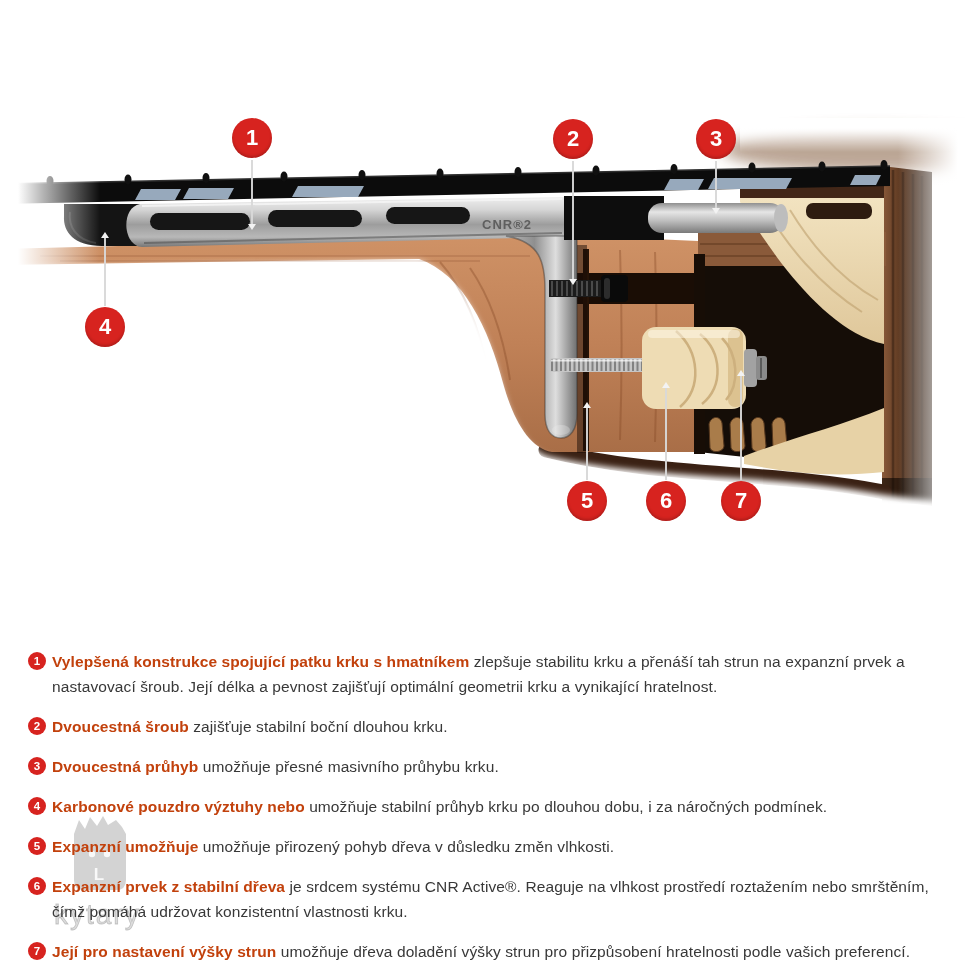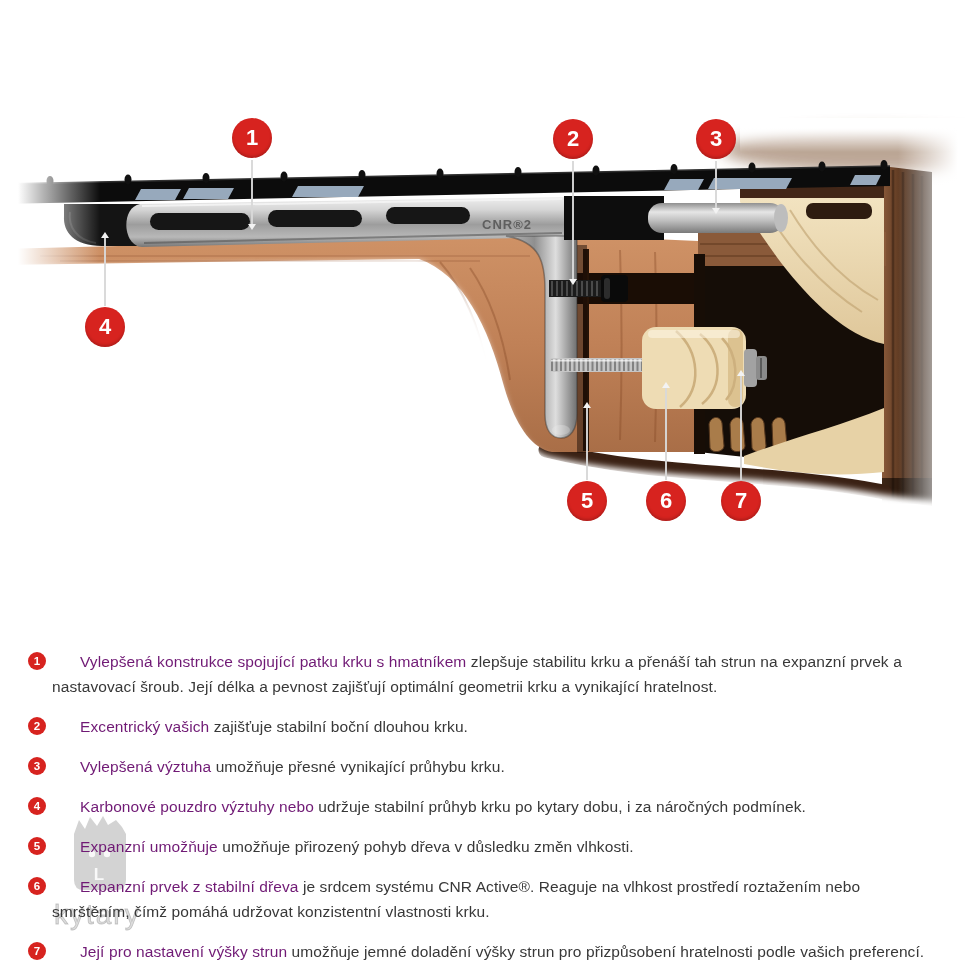--- a/index.html
+++ b/index.html
@@ -26,21 +26,21 @@
     text-align:center;z-index:4;box-shadow:inset 0 -2px 3px rgba(0,0,0,.18);}
   
   .watermark{position:absolute;left:46px;top:812px;z-index:1;pointer-events:none;}
   
   .legend{position:absolute;left:28px;top:649px;width:908px;z-index:5;}
   .legend-item{position:relative;padding-left:24px;margin-bottom:15px;
     font-size:15.5px;line-height:25px;color:#383838;letter-spacing:.1px;}
   .legend-item .badge{position:absolute;left:0;top:3px;width:18px;height:18px;
     border-radius:50%;background:#d7231f;color:#fff;font-size:11.5px;font-weight:bold;
     line-height:18px;text-align:center;}
-  .legend-item b{color:#701a75;font-weight:400;margin-left:28px;}
+  .legend-item b{color:#c2410c;font-weight:700;}
 </style>
 </head>
 <body>
 
 <div class="stage">
 
   <svg class="artwork" width="966" height="620" viewBox="0 0 966 620">
     <defs>
       <linearGradient id="gAlu" x1="0" y1="0" x2="0" y2="1">
         <stop offset="0" stop-color="#efefef"></stop>
@@ -251,32 +251,32 @@
     <circle cx="61" cy="42" r="3.2" fill="rgba(255,255,255,.85)"></circle>
     <text x="53" y="68" font-size="17" font-weight="bold" fill="rgba(255,255,255,.85)" text-anchor="middle" font-family="Liberation Sans, sans-serif">L</text>
     <text x="8" y="112" font-size="28" letter-spacing="2" fill="rgba(165,165,165,.38)" stroke="rgba(140,140,140,.45)" stroke-width=".8" font-family="Liberation Sans, sans-serif">kytary</text>
   </svg>
 
   <div class="legend">
     <div class="legend-item">
       <span class="badge">1</span><b>Vylepšená konstrukce spojující patku krku s hmatníkem</b><span> zlepšuje stabilitu krku a přenáší tah strun na expanzní prvek a nastavovací šroub. Její délka a pevnost zajišťují optimální geometrii krku a vynikající hratelnost.</span>
     </div>
     <div class="legend-item">
-      <span class="badge">2</span><b>Excentrický vašich</b><span> zajišťuje stabilní boční dlouhou krku.</span>
-    </div>
-    <div class="legend-item">
-      <span class="badge">3</span><b>Vylepšená výztuha</b><span> umožňuje přesné vynikající průhybu krku.</span>
-    </div>
-    <div class="legend-item">
-      <span class="badge">4</span><b>Karbonové pouzdro výztuhy nebo</b><span> udržuje stabilní průhyb krku po kytary dobu, i za náročných podmínek.</span>
+      <span class="badge">2</span><b>Dvoucestná šroub</b><span> zajišťuje stabilní boční dlouhou krku.</span>
+    </div>
+    <div class="legend-item">
+      <span class="badge">3</span><b>Dvoucestná průhyb</b><span> umožňuje přesné masivního průhybu krku.</span>
+    </div>
+    <div class="legend-item">
+      <span class="badge">4</span><b>Karbonové pouzdro výztuhy nebo</b><span> umožňuje stabilní průhyb krku po dlouhou dobu, i za náročných podmínek.</span>
     </div>
     <div class="legend-item">
       <span class="badge">5</span><b>Expanzní umožňuje</b><span> umožňuje přirozený pohyb dřeva v důsledku změn vlhkosti.</span>
     </div>
     <div class="legend-item">
       <span class="badge">6</span><b>Expanzní prvek z stabilní dřeva</b><span> je srdcem systému CNR Active®. Reaguje na vlhkost prostředí roztažením nebo smrštěním, čímž pomáhá udržovat konzistentní vlastnosti krku.</span>
     </div>
     <div class="legend-item">
-      <span class="badge">7</span><b>Její pro nastavení výšky strun</b><span> umožňuje jemné doladění výšky strun pro přizpůsobení hratelnosti podle vašich preferencí.</span>
+      <span class="badge">7</span><b>Její pro nastavení výšky strun</b><span> umožňuje dřeva doladění výšky strun pro přizpůsobení hratelnosti podle vašich preferencí.</span>
     </div>
   </div>
 
 </div>
 
 </body></html>

